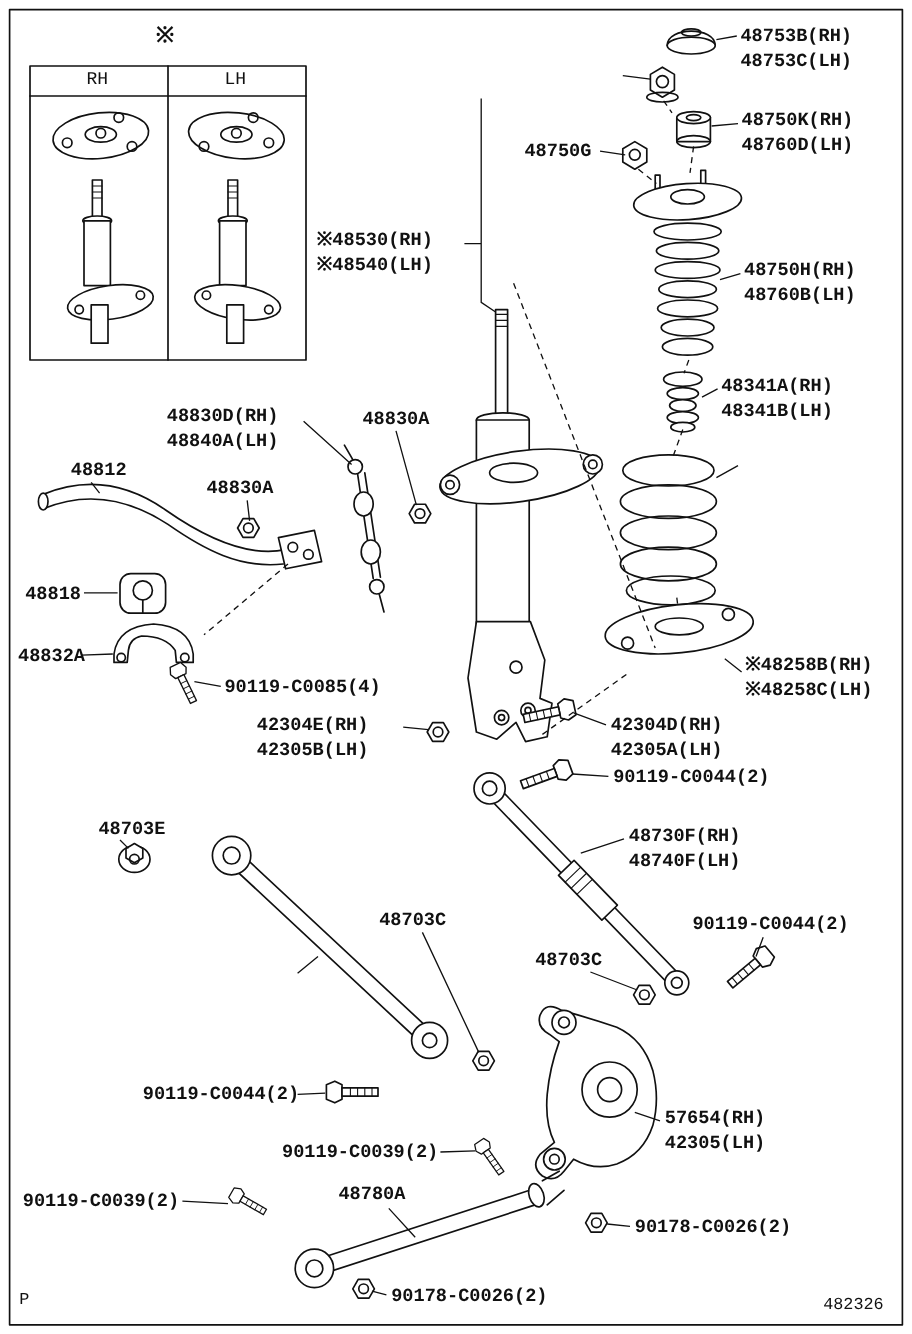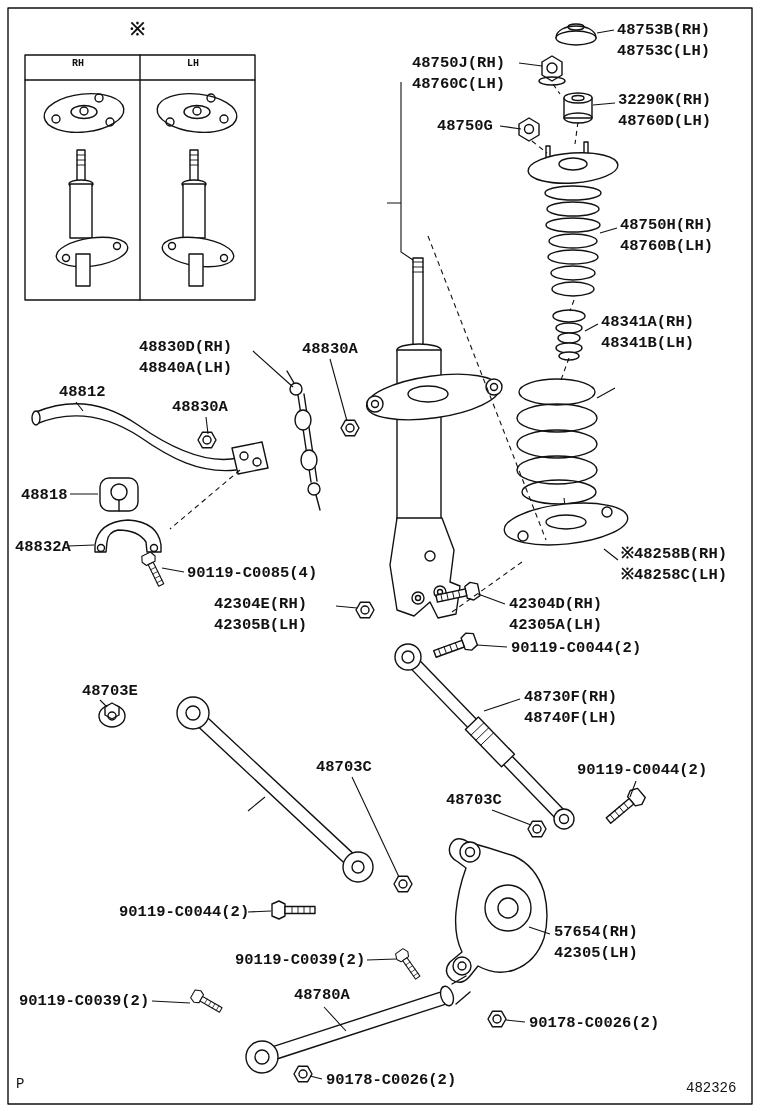--- a/index.html
+++ b/index.html
@@ -12,21 +12,21 @@
   .part   { stroke:#111; stroke-width:1.4; fill:none; stroke-linejoin:round; stroke-linecap:round; }
   .fillw  { fill:#fff; }
   .thin   { stroke-width:0.9; }
   .leader { stroke:#111; stroke-width:1.1; fill:none; }
   .dash   { stroke:#111; stroke-width:1.1; fill:none; stroke-dasharray:5 4; }
 
   .lbl { position:absolute; font-weight:700; font-size:15.5px; line-height:20.5px;
          white-space:nowrap; letter-spacing:0; }
   .lbl div { display:block; }
   .mark { position:absolute; font-weight:700; font-size:18px; }
-  .colhead { position:absolute; font-weight:700; font-size:10px; }
+  .colhead { position:absolute; font-weight:400; font-size:15px; }
   .footer { position:absolute; font-size:14px; font-weight:400; }
 </style>
 </head>
 <body>
 
 <div id="stage">
 
 <svg class="drawing" width="760" height="1112" viewBox="0 0 760 1112">
 
   <rect x="8" y="8" width="744" height="1096" class="part" stroke-width="2.2"></rect>
@@ -311,35 +311,35 @@
 </svg>
 
   <div class="mark" style="left:130px; top:16px">※</div>
   <div class="colhead" style="left:72px; top:58px">RH</div>
   <div class="colhead" style="left:187px; top:58px">LH</div>
 
   <div class="lbl" style="left:617px; top:20px">
     <div>48753B(RH)</div>
     <div>48753C(LH)</div>
   </div>
-  <div class="lbl" style="left:412px; top:53px">
-    <div>48750J(RH)</div>
-    <div>48760C(LH)</div>
-  </div>
   <div class="lbl" style="left:618px; top:90px">
-    <div>32290K(RH)</div>
+    <div>48750K(RH)</div>
     <div>48760D(LH)</div>
   </div>
   <div class="lbl" style="left:437px; top:116px">
     <div>48750G</div>
   </div>
   <div class="lbl" style="left:620px; top:215px">
     <div>48750H(RH)</div>
     <div>48760B(LH)</div>
   </div>
+  <div class="lbl" style="left:264px; top:190px">
+    <div>※48530(RH)</div>
+    <div>※48540(LH)</div>
+  </div>
   <div class="lbl" style="left:601px; top:312px">
     <div>48341A(RH)</div>
     <div>48341B(LH)</div>
   </div>
   <div class="lbl" style="left:139px; top:337px">
     <div>48830D(RH)</div>
     <div>48840A(LH)</div>
   </div>
   <div class="lbl" style="left:302px; top:339px">
     <div>48830A</div>
@@ -393,21 +393,21 @@
   <div class="lbl" style="left:119px; top:902px">
     <div>90119-C0044(2)</div>
   </div>
   <div class="lbl" style="left:554px; top:922px">
     <div>57654(RH)</div>
     <div>42305(LH)</div>
   </div>
   <div class="lbl" style="left:235px; top:950px">
     <div>90119-C0039(2)</div>
   </div>
-  <div class="lbl" style="left:294px; top:985px">
+  <div class="lbl" style="left:282px; top:985px">
     <div>48780A</div>
   </div>
   <div class="lbl" style="left:19px; top:991px">
     <div>90119-C0039(2)</div>
   </div>
   <div class="lbl" style="left:529px; top:1013px">
     <div>90178-C0026(2)</div>
   </div>
   <div class="lbl" style="left:326px; top:1070px">
     <div>90178-C0026(2)</div>

